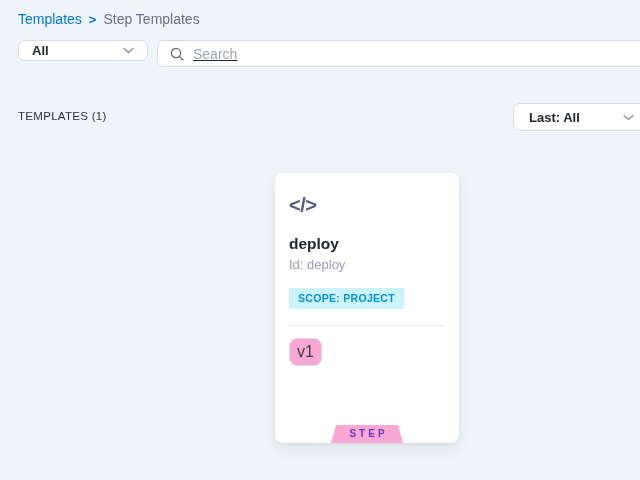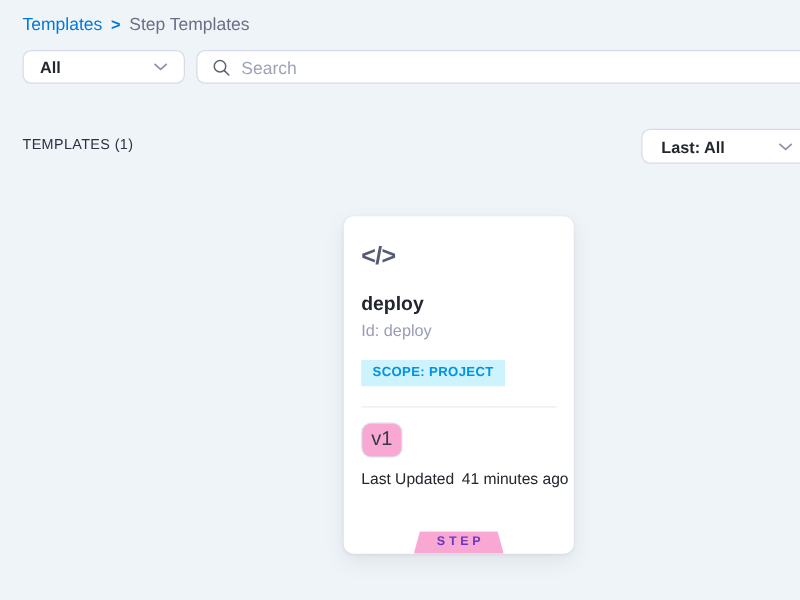--- a/index.html
+++ b/index.html
@@ -23,38 +23,38 @@
 
   
   .dropdown {
     position: absolute;
     background: #ffffff;
     border: 1px solid #d9dae5;
     border-radius: 7px;
     display: flex; align-items: center; justify-content: space-between;
     cursor: pointer;
   }
-  .dd-scope { left: 18px; top: 40px; width: 130px; height: 27px; padding: 0 13px; }
+  .dd-scope { left: 18px; top: 40px; width: 130px; height: 21px; padding: 0 13px; }
   .dd-scope .dd-label { font-size: 13px; font-weight: 700; color: #22272d; }
   .dd-type { left: 513px; top: 103px; width: 140px; height: 28px; padding: 0 18px 0 15px; }
   .dd-type .dd-label { font-size: 13px; font-weight: 600; color: #22272d; }
   .chev { width: 11px; height: 7px; flex: 0 0 auto; }
 
   .searchbox {
     position: absolute; left: 157px; top: 40px; width: 500px; height: 27px;
     background: #ffffff;
     border: 1px solid #d9dae5;
     border-radius: 7px;
     display: flex; align-items: center;
     padding-left: 12px; gap: 9px;
   }
   .searchbox input {
     border: none; outline: none; background: transparent;
     font-family: "Liberation Sans", sans-serif;
-    font-size: 14px; color: #22272d; width: 380px;
+    font-size: 14px; color: #22272d; width: 380px; text-decoration: underline;
   }
   .searchbox input::placeholder { color: #9fa3b8; }
 
   
   .section-title {
     position: absolute; left: 18px; top: 110px;
     font-size: 11.5px; font-weight: 400; letter-spacing: 0.3px;
     color: #2f3142;
   }
 
@@ -145,18 +145,14 @@
   </svg>
 </div>
 
 <div class="card">
   <div class="card-icon">&lt;/&gt;</div>
   <div class="card-title">deploy</div>
   <div class="card-id">Id: deploy</div>
   <div class="scope-badge">SCOPE: PROJECT</div>
   <div class="card-divider"></div>
   <div class="version-chip">v1</div>
-  <div class="updated-row">
-    <span>Last Updated</span>
-    <span>41 minutes ago</span>
-  </div>
   <div class="step-badge">STEP</div>
 </div>
 
 </body></html>

